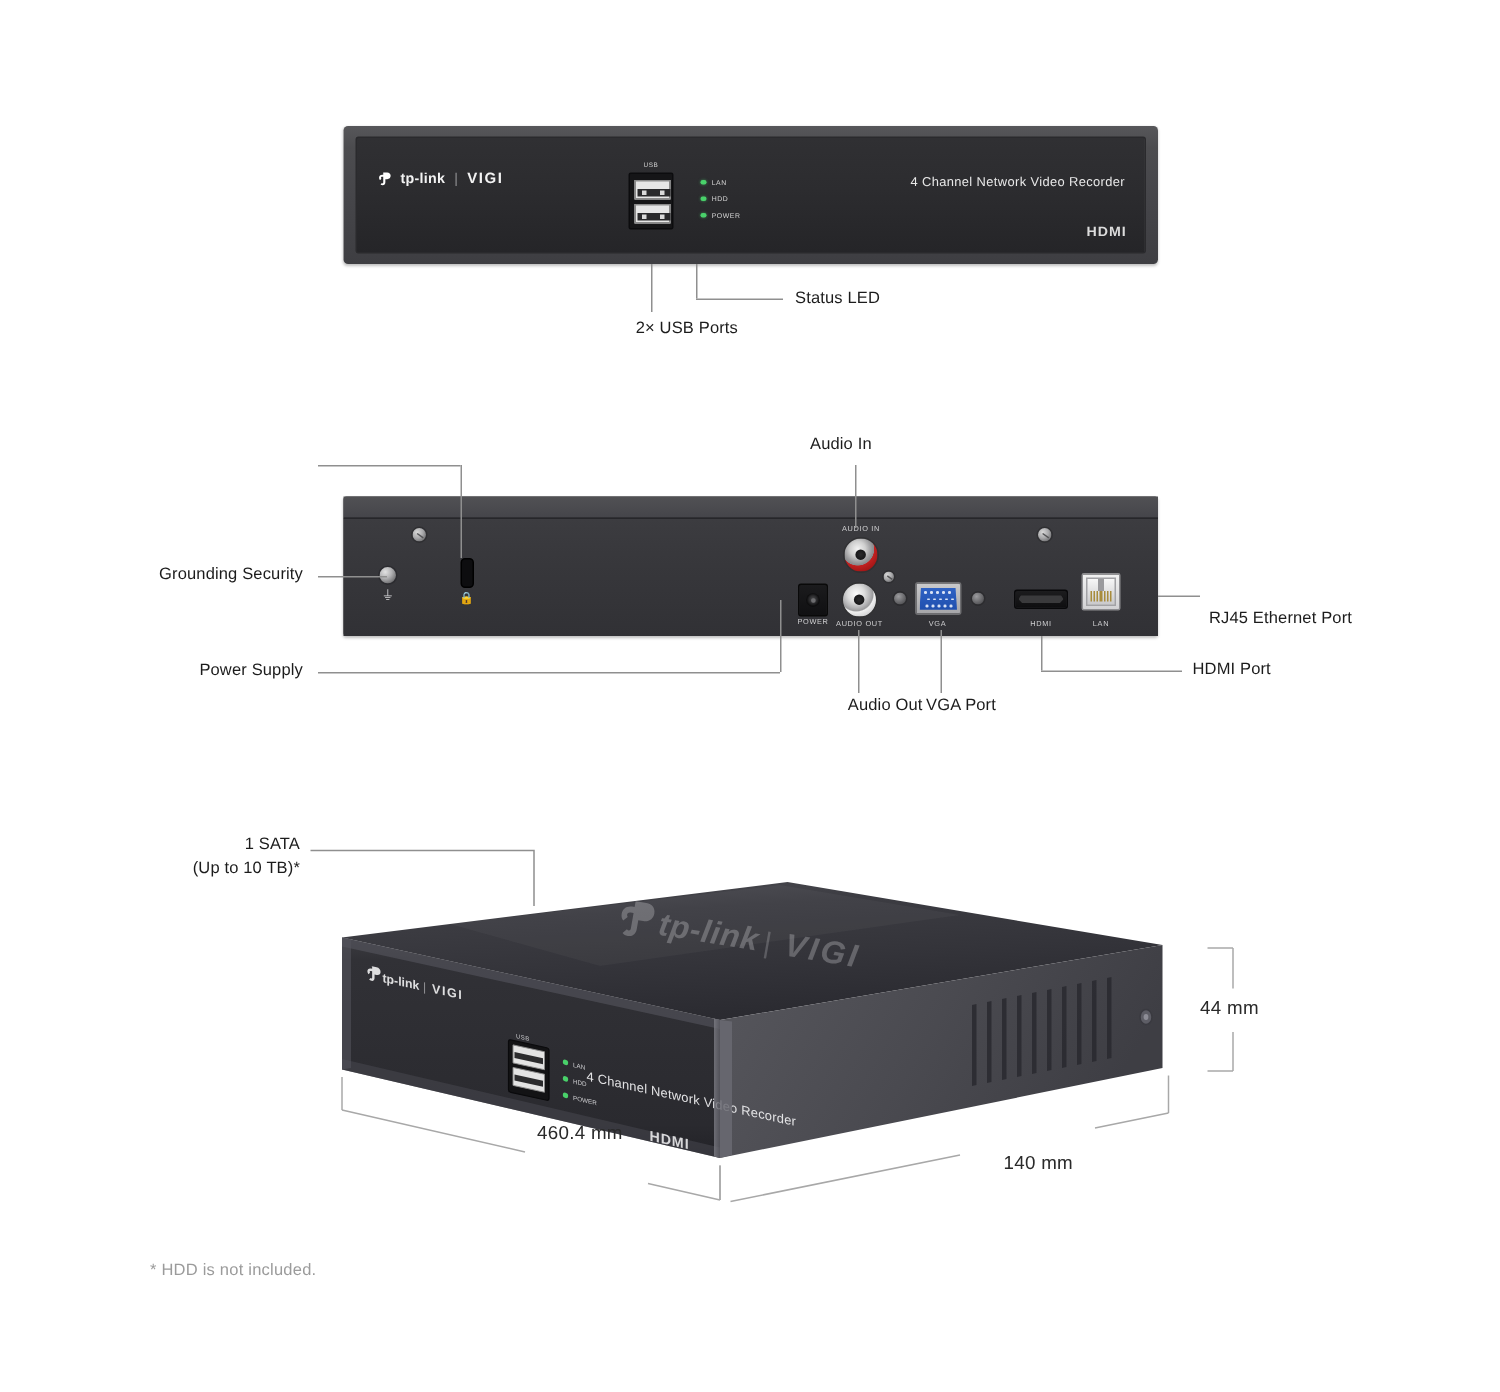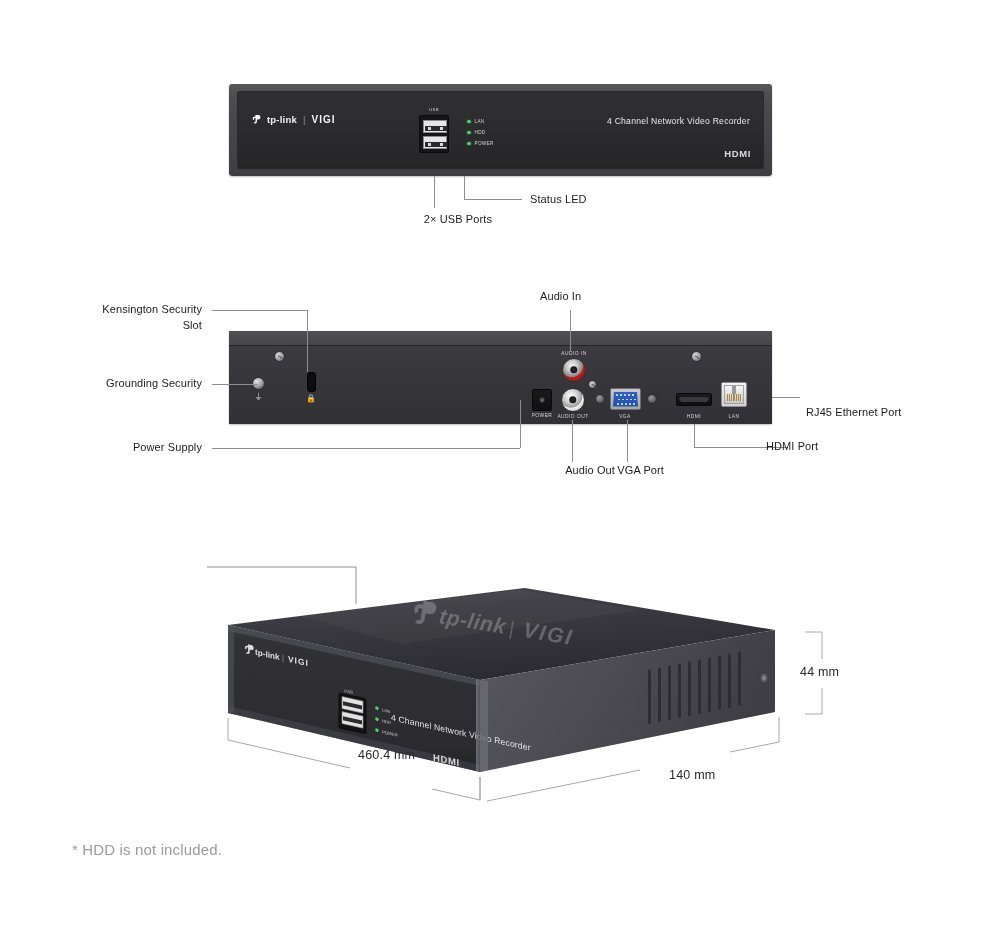--- a/index.html
+++ b/index.html
@@ -251,23 +251,24 @@
     text-align: center;
   }
 
   
   .iso { position: absolute; left: 0; top: 0; width: 1000px; height: 928px; pointer-events: none; }
   .iso svg { display:block; }
 
   
   .footnote {
     position: absolute;
-    font-size: 15px;
+    font-size: 11px;
     color: #9b9b9b;
     letter-spacing: .15px;
+    margin-left: 28px;
   }
   .dim-label {
     position: absolute;
     font-size: 12.5px;
     color: #2a2a2a;
     letter-spacing: .2px;
   }
 </style>
 </head>
 <body>
@@ -396,22 +397,20 @@
             <i></i>
             <i></i>
         </div>
       </div>
     </div>
     <div class="port-label" style="left:492px; top:83px; width:26px;">LAN</div>
 
     <div class="screw" style="left:462px; top:20px; width:11px; height:11px;"></div>
   </div>
 
-  <div class="label r" style="left:36px; top:302px; width:166px;">Kensington Security
-Slot</div>
   <div class="ln lnh" style="left:212px; top:310px; width:95px;"></div>
   <div class="ln lnv" style="left:307px; top:310px; height:62px;"></div>
 
   <div class="label r" style="left:36px; top:376px; width:166px;">Grounding Security</div>
   <div class="ln lnh" style="left:212px; top:384px; width:46px;"></div>
 
   <div class="label r" style="left:36px; top:440px; width:166px;">Power Supply</div>
   <div class="ln lnh" style="left:212px; top:448px; width:308px;"></div>
   <div class="ln lnv" style="left:520px; top:400px; height:48px;"></div>
 
@@ -422,21 +421,21 @@
   <div class="label c" style="left:529px; top:463px; width:86px;">Audio Out</div>
 
   <div class="ln lnv" style="left:627px; top:420px; height:42px;"></div>
   <div class="label c" style="left:592px; top:463px; width:72px;">VGA Port</div>
 
   <div class="ln lnh" style="left:772px; top:397px; width:28px;"></div>
   <div class="label" style="left:806px; top:389px;margin-top:16px;">RJ45 Ethernet Port</div>
 
   <div class="ln lnv" style="left:694px; top:424px; height:23px;"></div>
   <div class="ln lnh" style="left:694px; top:447px; width:94px;"></div>
-  <div class="label" style="left:766px; top:439px;">HDMI Port</div>
+  <div class="label" style="left:795px; top:439px;">HDMI Port</div>
 
   <div class="iso">
     <svg width="1000" height="928" viewBox="0 0 1000 928">
       <defs>
         <linearGradient id="topFace" x1="0" y1="0" x2="0.35" y2="1">
           <stop offset="0%" stop-color="#4e4e54"></stop>
           <stop offset="30%" stop-color="#3c3c42"></stop>
           <stop offset="65%" stop-color="#34343a"></stop>
           <stop offset="100%" stop-color="#2b2b31"></stop>
         </linearGradient>
@@ -551,20 +550,22 @@
 
       <g stroke="#a8a8a8" stroke-width="1" fill="none">
         <path d="M 805 632 L 822 632"></path>
         <path d="M 805 714 L 822 714"></path>
         <path d="M 822 632 L 822 659"></path>
         <path d="M 822 688 L 822 714"></path>
       </g>
     </svg>
   </div>
 
+  <div class="label r" style="left:40px; top:556px; width:160px;">1 SATA
+(Up to 10 TB)*</div>
 
   <div class="dim-label" style="left:358px; top:748px;">460.4 mm</div>
   <div class="dim-label" style="left:669px; top:768px;">140 mm</div>
   <div class="dim-label" style="left:800px; top:665px;">44 mm</div>
 
   <div class="footnote" style="left:72px; top:841px;">* HDD is not included.</div>
 
 </div>
 
 </body></html>

